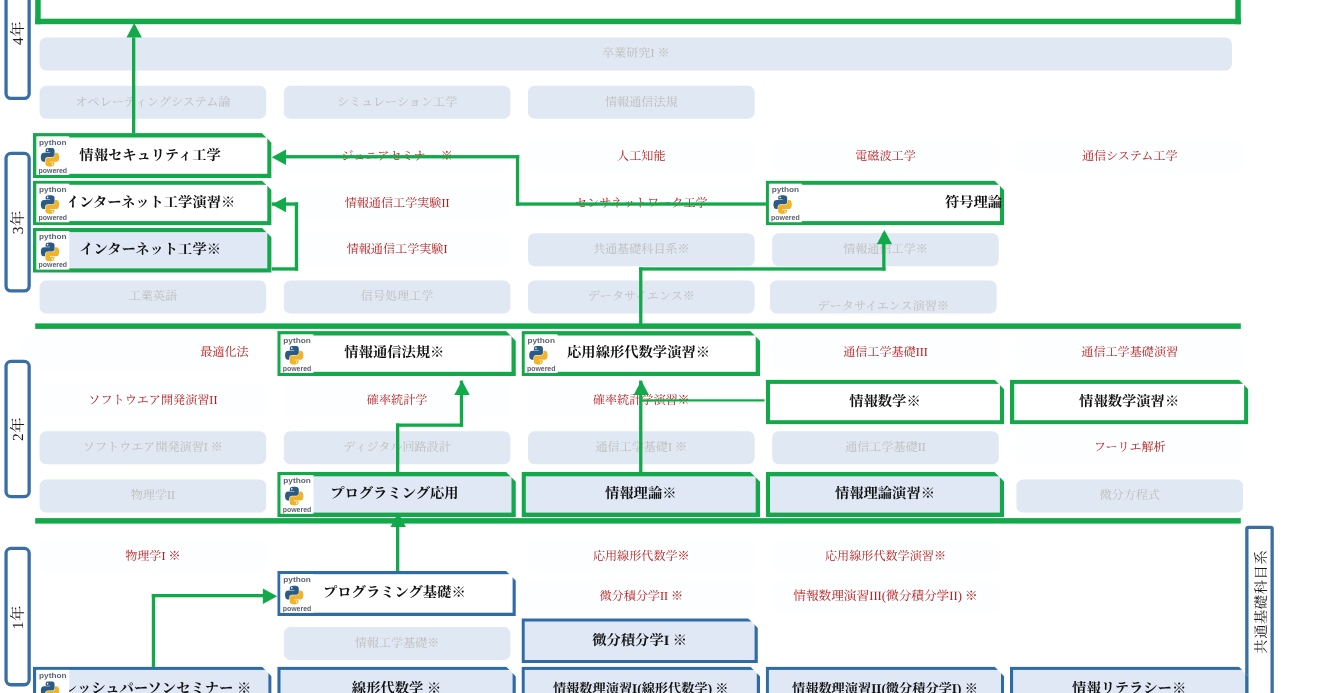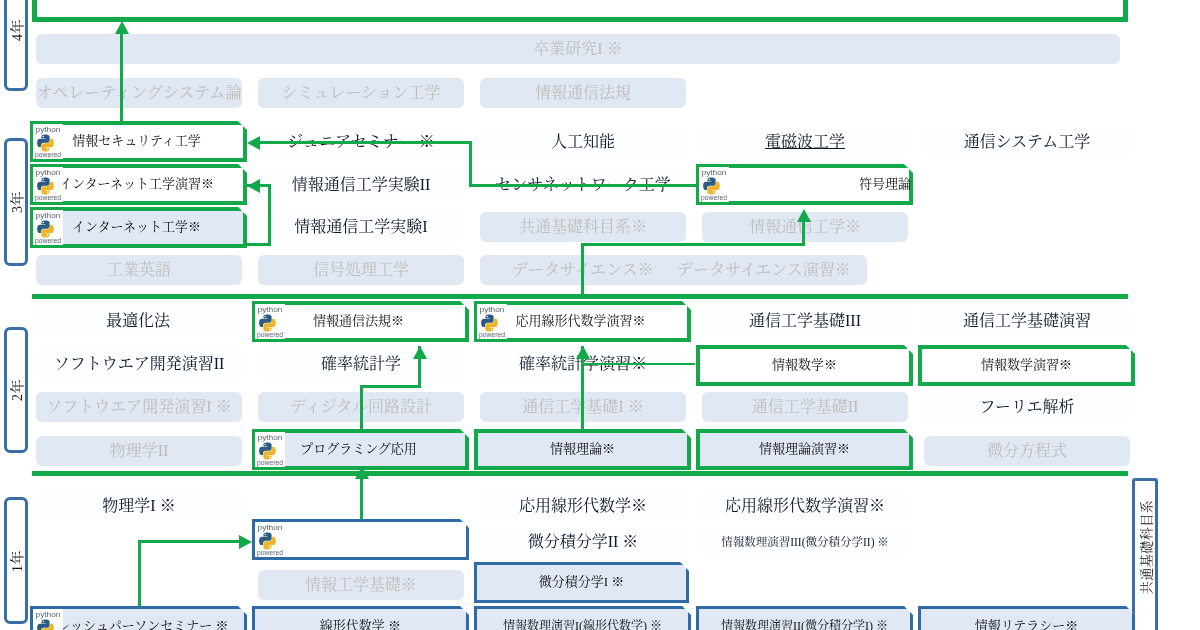--- a/index.html
+++ b/index.html
@@ -3,27 +3,27 @@
 <meta charset="utf-8">
 <title>curriculum-map</title>
 <style>
   html,body{margin:0;padding:0;background:#ffffff;}
   #root{position:relative;width:1200px;height:630px;overflow:hidden;background:#fff;
         font-family:"Liberation Serif","Noto Serif CJK JP",serif;}
 
   
   .chip{position:absolute;box-sizing:border-box;display:flex;align-items:center;
         justify-content:center;text-align:center;border-radius:6px;
-        font-size:16px;line-height:1.1;white-space:nowrap;}
+        font-size:11px;line-height:1.1;white-space:nowrap;}
   .chip.f-blue{background:#dfe8f3;color:#bfbdba;filter:blur(.42px);}
-  .chip.f-white{background:#fdfeff;color:#0f172a;filter:blur(.42px);}
+  .chip.f-white{background:#fdfeff;color:#b91c1c;filter:blur(.42px);}
 
   
   .box{position:absolute;box-sizing:border-box;display:flex;align-items:center;z-index:4;
-       font-size:13.0px;line-height:1.15;white-space:nowrap;color:#111;}
+       font-size:13.0px;line-height:1.15;white-space:nowrap;color:#111;font-weight:bold;}
   .box .inner{position:absolute;inset:0;box-sizing:border-box;}
   .box .txt{position:relative;z-index:3;width:100%;text-align:center;}
 
   .green .inner{border:4px solid #13a94a;background:#fff;}
   .green.fillblue .inner{background:#dfe8f4;}
   .blue .inner{border:3px solid #2f6ca5;background:#dfe8f4;}
   .blue.fillwhite .inner{background:#fff;}
 
   
   .pylogo{position:absolute;z-index:4;left:3px;top:3px;bottom:3px;width:30px;
@@ -66,21 +66,21 @@
     </div>
     <div class="chip f-blue" style="left: 480px; top: 78px; width: 206px; height: 30px;">
       <span class="t">情報通信法規</span>
     </div>
     <div class="chip f-white" style="left: 258px; top: 127px; width: 206px; height: 30px;">
       <span class="t">ジュニアセミナー ※</span>
     </div>
     <div class="chip f-white" style="left: 480px; top: 127px; width: 206px; height: 30px;">
       <span class="t">人工知能</span>
     </div>
-    <div class="chip f-white" style="left: 702px; top: 127px; width: 206px; height: 30px; text-decoration: underline;">
+    <div class="chip f-white" style="left: 702px; top: 127px; width: 206px; height: 30px;">
       <span class="t">電磁波工学</span>
     </div>
     <div class="chip f-white" style="left: 924px; top: 127px; width: 206px; height: 30px;">
       <span class="t">通信システム工学</span>
     </div>
     <div class="chip f-white" style="left: 258px; top: 170px; width: 206px; height: 30px;">
       <span class="t">情報通信工学実験II</span>
     </div>
     <div class="chip f-white" style="left: 480px; top: 170px; width: 206px; height: 30px;">
       <span class="t">センサネットワーク工学</span>
@@ -96,24 +96,24 @@
     </div>
     <div class="chip f-blue" style="left: 36px; top: 255px; width: 206px; height: 30px;">
       <span class="t">工業英語</span>
     </div>
     <div class="chip f-blue" style="left: 258px; top: 255px; width: 206px; height: 30px;">
       <span class="t">信号処理工学</span>
     </div>
     <div class="chip f-blue" style="left: 480px; top: 255px; width: 206px; height: 30px;">
       <span class="t">データサイエンス※</span>
     </div>
-    <div class="chip f-blue" style="left: 661px; top: 255px; width: 206px; height: 30px;">
+    <div class="chip f-blue" style="left: 700px; top: 255px; width: 206px; height: 30px; align-items: flex-end;">
       <span class="t">データサイエンス演習※</span>
     </div>
-    <div class="chip f-white" style="left: 35px; top: 306px; width: 206px; height: 30px;">
+    <div class="chip f-white" style="left: 20px; top: 306px; width: 206px; height: 30px; justify-content: flex-end;">
       <span class="t">最適化法</span>
     </div>
     <div class="chip f-white" style="left: 702px; top: 306px; width: 206px; height: 30px;">
       <span class="t">通信工学基礎III</span>
     </div>
     <div class="chip f-white" style="left: 924px; top: 306px; width: 206px; height: 30px;">
       <span class="t">通信工学基礎演習</span>
     </div>
     <div class="chip f-white" style="left: 36px; top: 349px; width: 206px; height: 30px;">
       <span class="t">ソフトウエア開発演習II</span>
@@ -274,20 +274,21 @@
       <div class="inner" style="clip-path: polygon(0px 0px, calc(100% - 9px) 0px, 100% 9px, 100% 100%, 0px 100%);"></div>
       <span class="pylogo"><svg viewBox="0 0 56 70" width="100%" height="100%" preserveAspectRatio="xMidYMid meet">
           <rect x="0" y="0" width="56" height="70" fill="#ffffff"></rect>
           <text x="28" y="15" font-family="Liberation Sans, sans-serif" font-size="13.5" fill="#5a6472" text-anchor="middle" textLength="50" lengthAdjust="spacingAndGlyphs">python</text>
           <g transform="translate(6,20.5) scale(0.195)">
             <path fill="#2b5b84" d="M86.6 2.3c-7.2 0-14 0.6-20 1.7C49 7.1 45.8 13.6 45.8 25.6v15.9h41.8v5.3H30.2c-12.1 0-22.7 7.3-26 21.1-3.8 15.9-4 25.8 0 42.4 3 12.3 10 21.1 22.1 21.1h14.4v-19c0-13.7 11.9-25.9 26-25.9h41.7c11.6 0 20.8-9.5 20.8-21.2V25.6c0-11.3-9.5-19.8-20.8-21.7C101.3 2.7 93.8 2.3 86.6 2.3zM64 14.9c4.3 0 7.8 3.6 7.8 8 0 4.4-3.5 7.9-7.8 7.9-4.3 0-7.8-3.5-7.8-7.9C56.2 18.5 59.7 14.9 64 14.9z"></path>
             <path fill="#f0b42b" d="M133.1 46.8v18.5c0 14.3-12.1 26.3-26 26.3H65.4c-11.4 0-20.8 9.8-20.8 21.2v39.8c0 11.3 9.8 18 20.8 21.2 13.2 3.9 25.9 4.6 41.7 0 10.5-3 20.8-9.2 20.8-21.2v-15.9H86.2v-5.3h62.5c12.1 0 16.6-8.5 20.8-21.1 4.4-13 4.2-25.5 0-42.4-3-12.1-8.7-21.1-20.8-21.1H133.1zM109.6 147.3c4.3 0 7.8 3.5 7.8 7.9 0 4.4-3.5 8-7.8 8-4.3 0-7.8-3.6-7.8-8C101.8 150.8 105.3 147.3 109.6 147.3z"></path>
           </g>
           <text x="28" y="66" font-family="Liberation Sans, sans-serif" font-size="13.5" fill="#5a6472" text-anchor="middle" textLength="52" lengthAdjust="spacingAndGlyphs">powered</text>
         </svg></span>
+      <span class="txt" style="transform: translateX(-2px);">プログラミング基礎※</span>
     </div>
     <div class="box blue" style="left: 474px; top: 562px; width: 215px; height: 41px;">
       <div class="inner" style="clip-path: polygon(0px 0px, calc(100% - 9px) 0px, 100% 9px, 100% 100%, 0px 100%);"></div>
       <span class="txt">微分積分学I ※</span>
     </div>
     <div class="box blue" style="left: 30px; top: 606px; width: 217px; height: 41px;">
       <div class="inner" style="clip-path: polygon(0px 0px, calc(100% - 9px) 0px, 100% 9px, 100% 100%, 0px 100%);"></div>
       <span class="pylogo"><svg viewBox="0 0 56 70" width="100%" height="100%" preserveAspectRatio="xMidYMid meet">
           <rect x="0" y="0" width="56" height="70" fill="#ffffff"></rect>
           <text x="28" y="15" font-family="Liberation Sans, sans-serif" font-size="13.5" fill="#5a6472" text-anchor="middle" textLength="50" lengthAdjust="spacingAndGlyphs">python</text>

